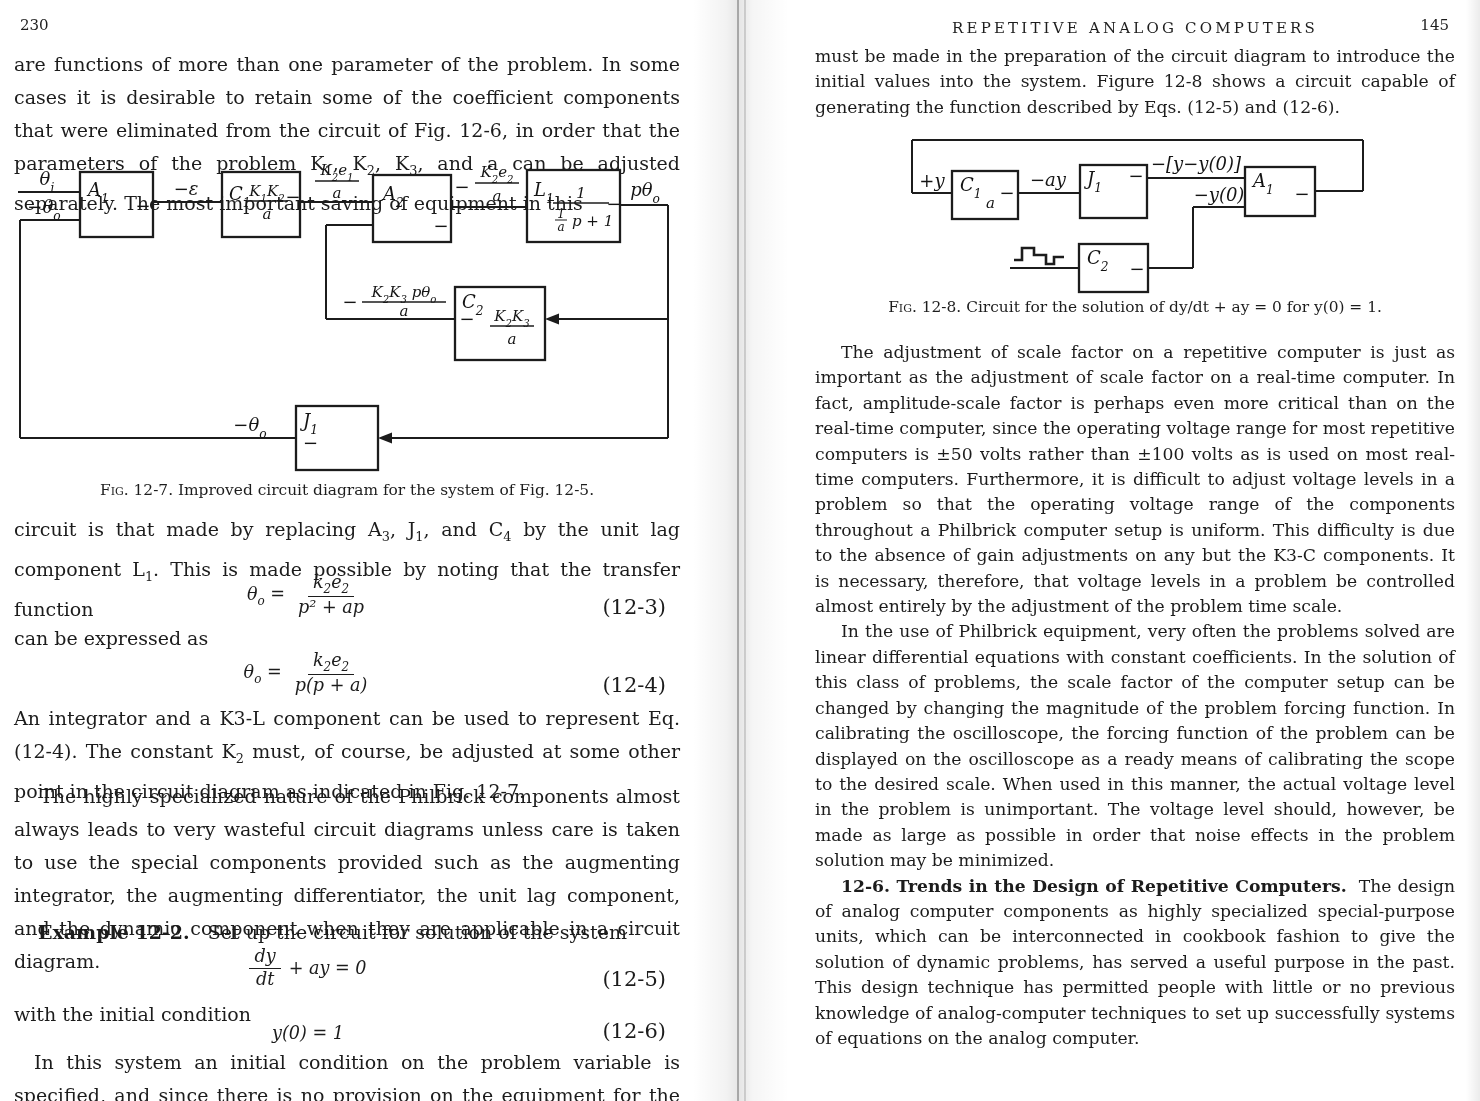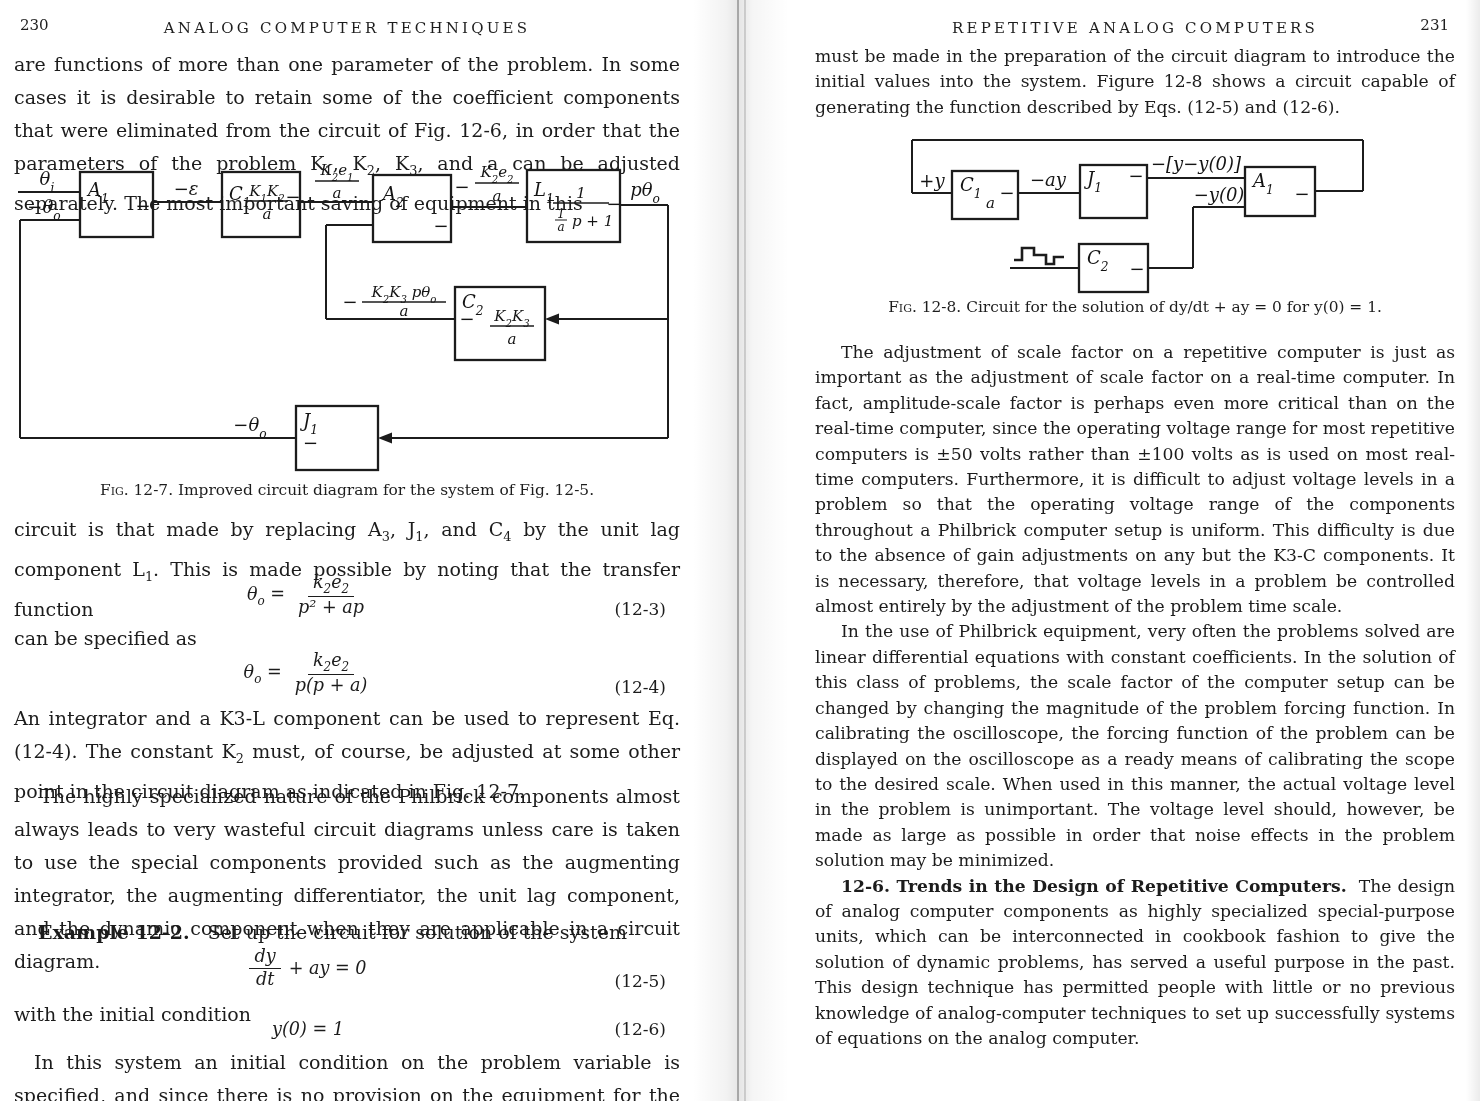--- a/index.html
+++ b/index.html
@@ -14,21 +14,21 @@
   .rtext{font-size:17.2px;line-height:25.4px;text-align:justify;}
   .indent{text-indent:26px;}
   .flow p{margin:0;}
   b.lead{font-weight:bold;}
   
   .caption{font-size:15.4px;text-align:center;color:#1d1d1d;}
   .capfig{font-variant:small-caps;}
   
   .eqrow{display:flex;align-items:flex-end;width:652px;font-size:17.6px;}
   .eqmid{flex:1;display:flex;justify-content:center;align-items:center;gap:8px;}
-  .eqtag{width:64px;text-align:right;font-size:17px;}
+  .eqtag{width:64px;text-align:right;font-size:21px;}
   .frac{display:inline-flex;flex-direction:column;align-items:center;line-height:1.25;}
   .fnum{padding:0 5px;border-bottom:1.4px solid #1c1c1c;}
   .fden{padding:0 5px;}
   .it{font-style:italic;}
   sub{font-size:68%;}
   
   svg .wire{stroke:#1c1c1c;stroke-width:2;fill:none;}
   svg .blk{stroke:#1c1c1c;stroke-width:2.3;fill:none;}
   svg .fbar{stroke:#1c1c1c;stroke-width:1.4;fill:none;}
   svg .ah{fill:#1c1c1c;stroke:none;}
@@ -45,21 +45,20 @@
   .gline1{left:737px;top:0;width:2px;height:1101px;background:rgba(90,90,90,0.45);}
   .gline2{left:744px;top:0;width:2px;height:1101px;background:rgba(120,120,120,0.28);}
   .redge{left:1466px;top:0;width:14px;height:1101px;pointer-events:none;
     background:linear-gradient(to right,rgba(0,0,0,0) 0%,rgba(0,0,0,0.08) 100%);}
 </style>
 </head>
 <body>
 
 <div class="abs" style="left:14px;top:16px;width:666px;height:24px;">
   <span class="pageno abs" style="left:6px;top:0;">230</span>
-  <div class="runhead abs" style="left:0;right:0;top:3px;">ANALOG COMPUTER TECHNIQUES</div>
 </div>
 
 <div class="abs ltext" style="left:14px;top:48px;width:666px;">are functions of more than one parameter of the problem.  In some cases it is desirable to retain some of the coefficient components that were eliminated from the circuit of Fig. 12-6, in order that the parameters of the problem K<sub>1</sub>, K<sub>2</sub>, K<sub>3</sub>, and a can be adjusted separately.  The most important saving of equipment in this</div>
 
 <svg class="abs" style="left:0;top:150px;" width="700" height="330" viewBox="0 0 700 330">
   <g class="wire">
     <path d="M18 42 H80"></path>
       <path d="M20 70 H80"></path>
       <path d="M20 70 V288"></path>
       <path d="M296 288 H20"></path>
@@ -146,21 +145,21 @@
   <span class="eqmid">
     <span class="it">θ<sub>o</sub> =</span>
     <span class="frac">
       <span class="fnum it">k<sub>2</sub>e<sub>2</sub></span>
       <span class="fden it">p² + ap</span>
     </span>
   </span>
   <span class="eqtag">(12-3)</span>
 </div>
 
-<div class="abs ltext" style="left:14px;top:622px;width:666px;">can be specified as</div>
+<div class="abs ltext" style="left:14px;top:622px;width:666px;">can be expressed as</div>
 
 <div class="abs eqrow" style="left:14px;top:650px;">
   <span class="eqmid">
     <span class="it">θ<sub>o</sub> =</span>
     <span class="frac">
       <span class="fnum it">k<sub>2</sub>e<sub>2</sub></span>
       <span class="fden it">p(p + a)</span>
     </span>
   </span>
   <span class="eqtag">(12-4)</span>
@@ -192,21 +191,21 @@
   <span class="eqmid">
       <span class="it">y(0) = 1</span>
     </span>
   <span class="eqtag">(12-6)</span>
 </div>
 
 <div class="abs ltext" style="left:14px;top:1046px;width:666px;text-indent:20px;">In this system an initial condition on the problem variable is specified, and since there is no provision on the equipment for the inclusion of initial values, provision</div>
 
 <div class="abs" style="left:815px;top:16px;width:640px;height:24px;">
   <div class="runhead abs" style="left:0;right:0;top:3px;">REPETITIVE ANALOG COMPUTERS</div>
-  <span class="pageno abs" style="right:6px;top:0;">231</span>
+  <span class="pageno abs" style="right:6px;top:0;">145</span>
 </div>
 
 <div class="abs rtext" style="left:815px;top:44px;width:640px;">must be made in the preparation of the circuit diagram to introduce the initial values into the system.  Figure 12-8 shows a circuit capable of generating the function described by Eqs. (12-5) and (12-6).</div>
 
 <svg class="abs" style="left:890px;top:130px;" width="500" height="175" viewBox="0 0 500 175">
   <g class="wire">
     <path d="M22 10 H473"></path>
       <path d="M22 10 V63"></path>
       <path d="M22 63 H62"></path>
     <path d="M128 63 H190"></path>

